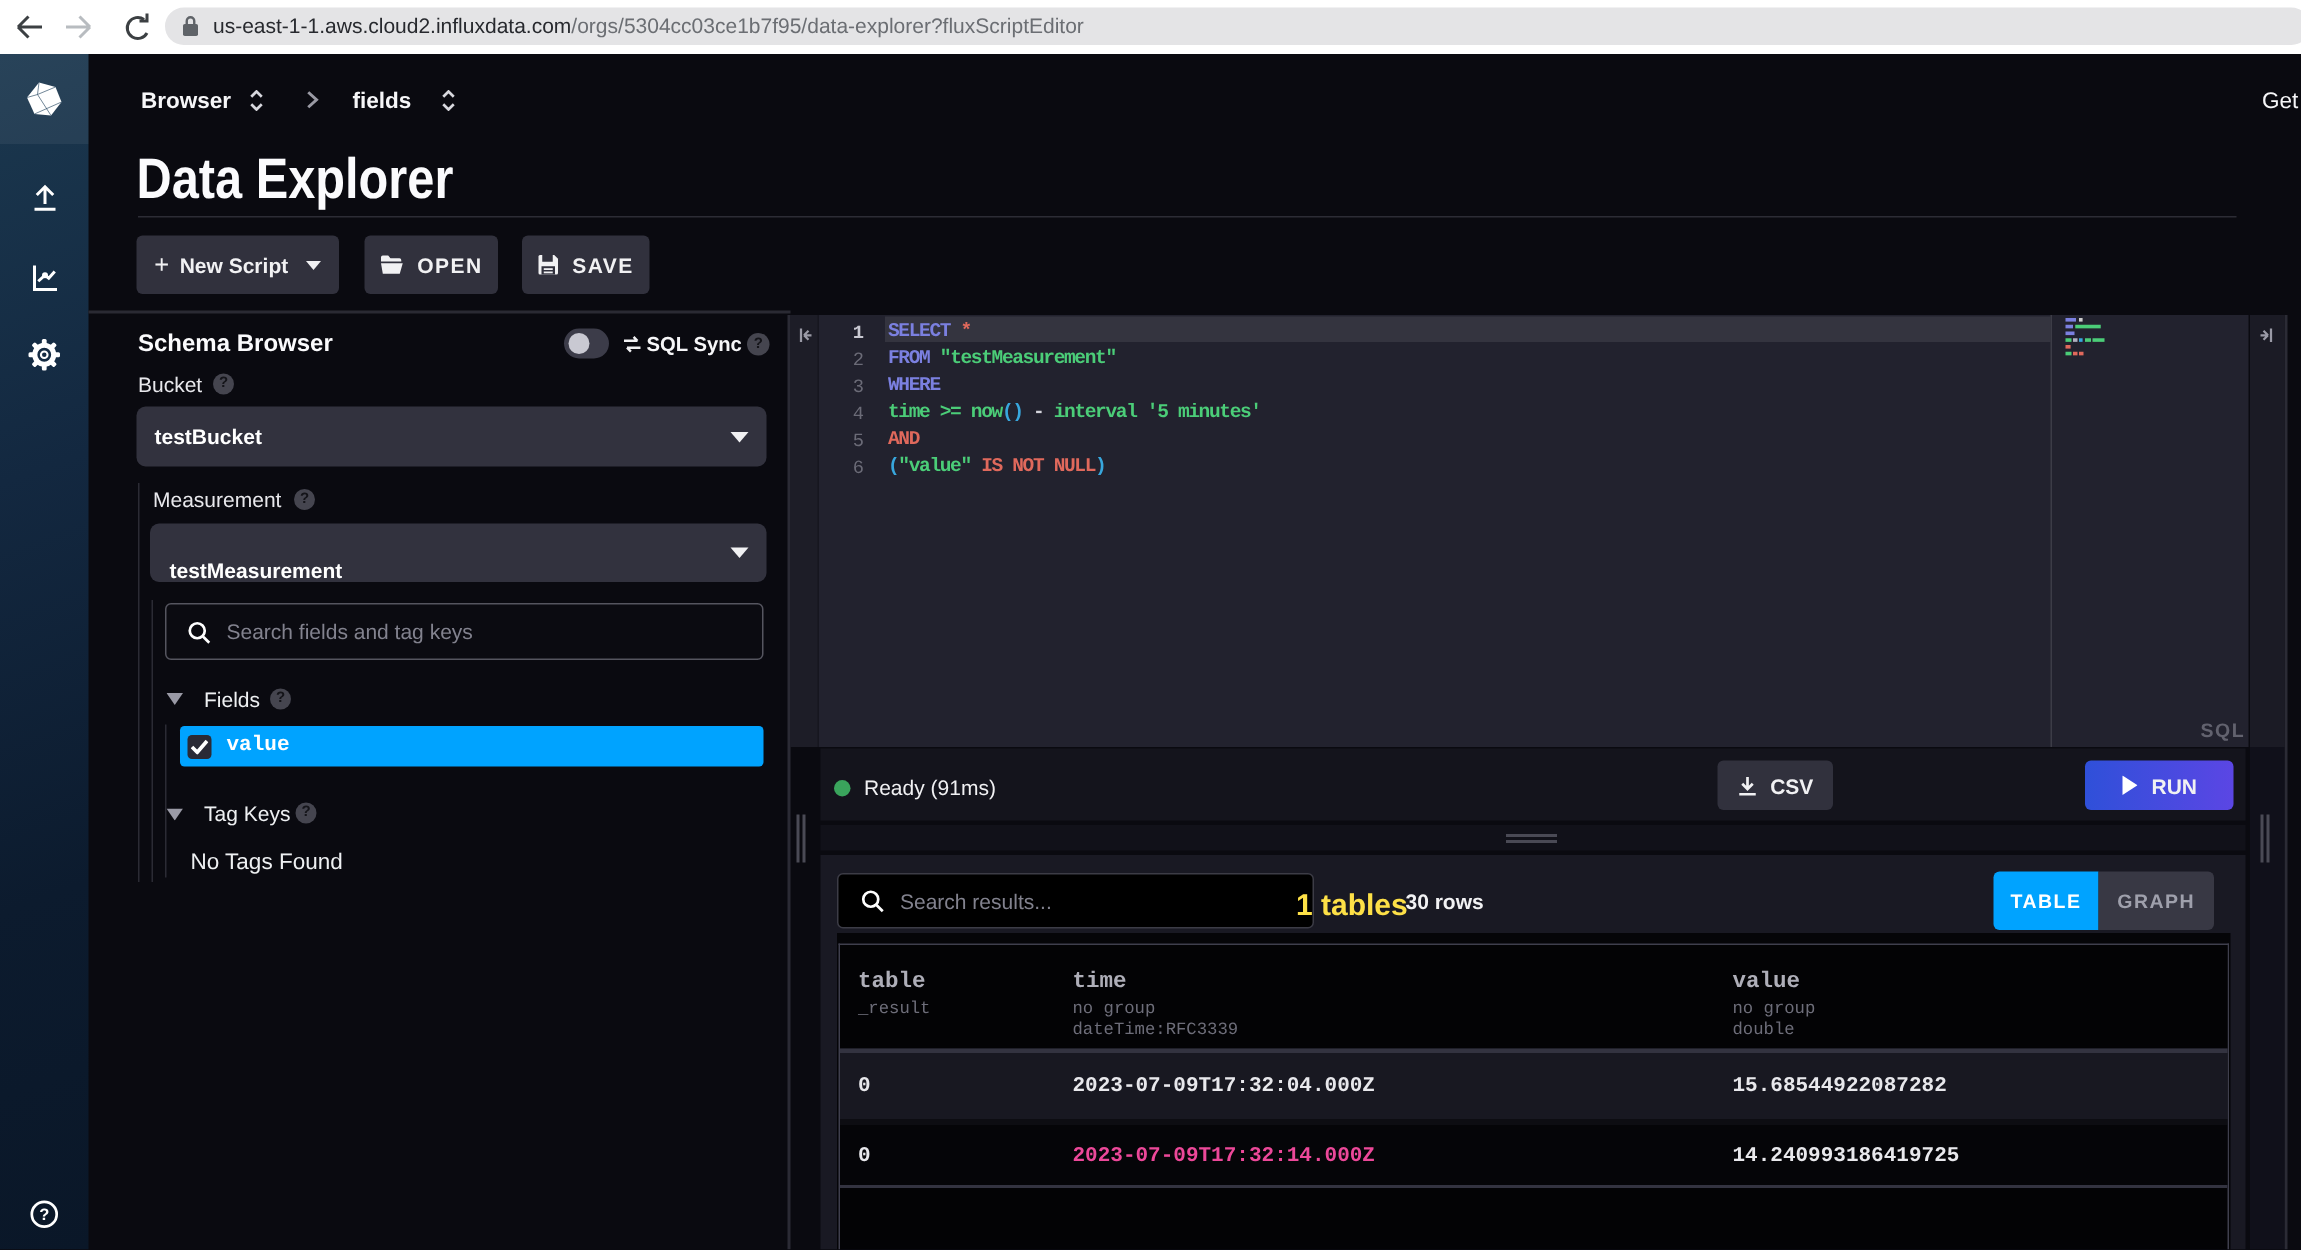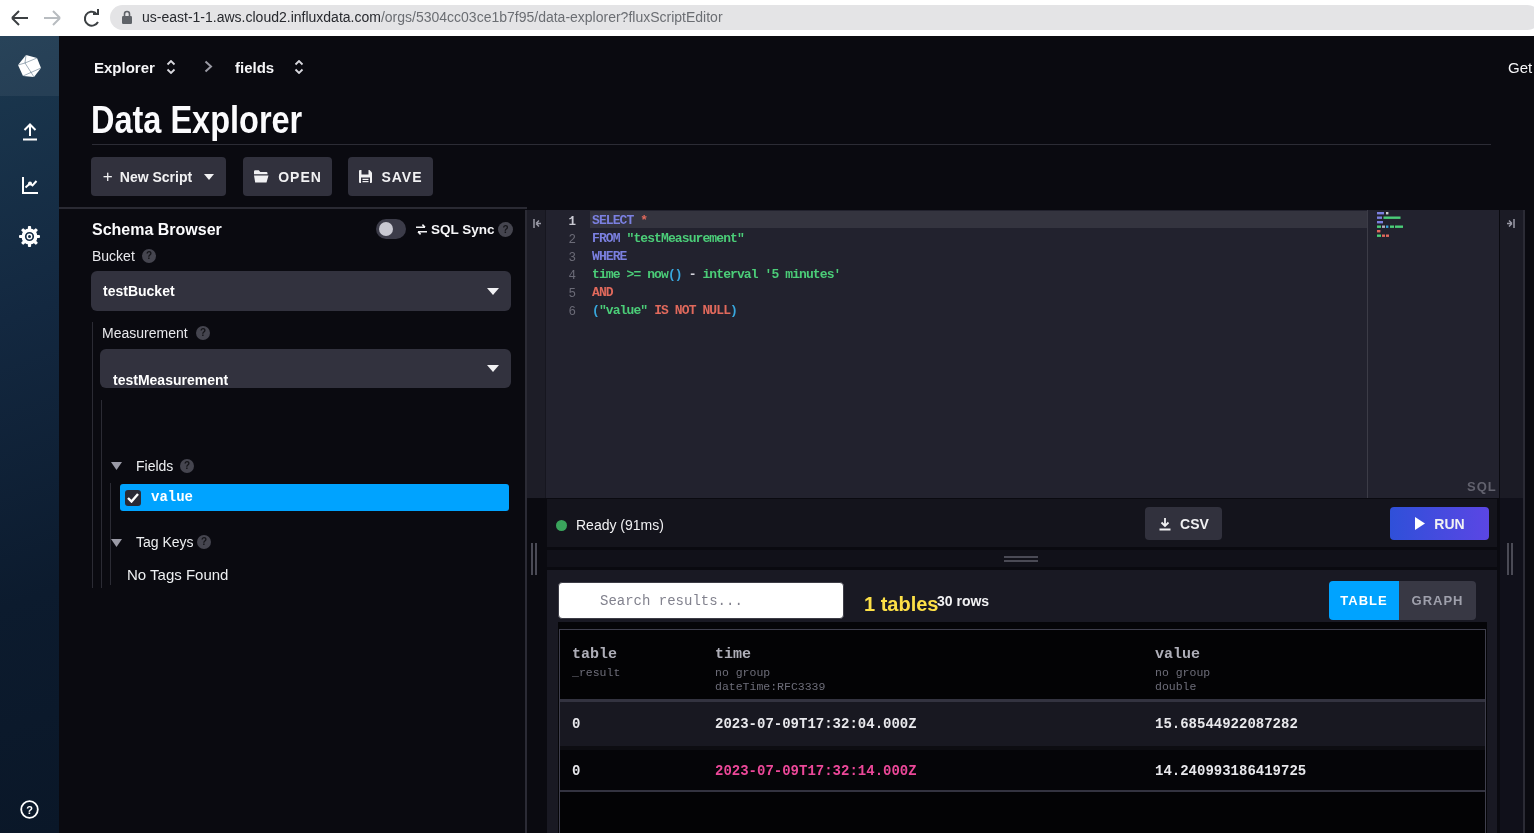--- a/index.html
+++ b/index.html
@@ -74,21 +74,21 @@
       </g>
       <circle cx="11.5" cy="11.5" r="6.3" fill="none" stroke="#fff" stroke-width="3.4"></circle>
       <circle cx="11.5" cy="11.5" r="2.2" fill="none" stroke="#fff" stroke-width="1.4"></circle>
     </svg>
     <svg class="abs" style="left:20px;top:764px" width="19" height="19" viewBox="0 0 19 19">
       <circle cx="9.5" cy="9.5" r="8.3" stroke="#fff" stroke-width="1.8" fill="none"></circle>
       <text x="9.5" y="13.6" text-anchor="middle" fill="#fff" font-size="11" font-weight="bold" font-family="Liberation Sans">?</text>
     </svg>
   </div>
 
-  <div class="abs" style="left:94px;top:59px;font-size:15px;font-weight:bold;color:#f6f6f8;">Explorer</div>
+  <div class="abs" style="left:94px;top:59px;font-size:15px;font-weight:bold;color:#f6f6f8;">Browser</div>
   <svg class="abs" style="left:166px;top:60px" width="10" height="14" viewBox="0 0 10 14" stroke="#d8d8de" stroke-width="1.8" fill="none">
     <path d="M1.5 4.5 L5 1 L8.5 4.5 M1.5 9.5 L5 13 L8.5 9.5"></path>
   </svg>
   <svg class="abs" style="left:203px;top:60px" width="10" height="13" viewBox="0 0 10 13" stroke="#9a9aa4" stroke-width="2" fill="none">
     <path d="M2.5 1.5 L8 6.5 L2.5 11.5"></path>
   </svg>
   <div class="abs" style="left:235px;top:59px;font-size:15px;font-weight:bold;color:#f6f6f8;">fields</div>
   <svg class="abs" style="left:294px;top:60px" width="10" height="14" viewBox="0 0 10 14" stroke="#d8d8de" stroke-width="1.8" fill="none">
     <path d="M1.5 4.5 L5 1 L8.5 4.5 M1.5 9.5 L5 13 L8.5 9.5"></path>
   </svg>
@@ -137,20 +137,27 @@
   <div class="guide" style="left:92px;top:322px;height:266px;"></div>
   <div class="abs" style="left:102px;top:325px;font-size:14px;color:#e8e8ec;">Measurement</div>
   <div class="qmark abs" style="left:196px;top:326px;">?</div>
 
   <div class="ddown" style="left:100px;top:349px;width:411px;height:39px;">
     <div class="abs" style="left:13px;top:11px;margin-top:12px;">testMeasurement</div>
     <div class="caret" style="left:387px;top:16px;"></div>
   </div>
 
   <div class="guide" style="left:101px;top:400px;height:188px;"></div>
+  <div class="abs" style="left:110px;top:402px;width:399px;height:38px;border:1px solid #55555f;border-radius:4px;background:#0b0b11;">
+    <svg class="abs" style="left:14px;top:11px" width="16" height="16" viewBox="0 0 16 16" stroke="#ffffff" stroke-width="1.8" fill="none">
+      <circle cx="6.5" cy="6.5" r="5"></circle>
+        <path d="M10.3 10.3 L14.5 14.5"></path>
+    </svg>
+    <div class="abs" style="left:40px;top:10px;font-size:14px;color:#82828e;">Search fields and tag keys</div>
+  </div>
 
   <svg class="abs" style="left:111px;top:462px" width="11" height="8" viewBox="0 0 11 8" fill="#9a9aa6">
       <path d="M0 0 h11 L5.5 8 Z"></path>
     </svg>
   <div class="abs" style="left:136px;top:458px;font-size:14px;color:#eef0f2;">Fields</div>
   <div class="qmark abs" style="left:180px;top:459px;">?</div>
 
   <div class="guide" style="left:110px;top:483px;height:102px;"></div>
   <div class="abs" style="left:120px;top:484px;width:389px;height:27px;background:#00a3ff;border-radius:3px;">
     <div class="abs" style="left:5px;top:6px;width:16px;height:16px;background:#2a2a35;border-radius:3px;">
@@ -234,21 +241,21 @@
 
   <div class="abs" style="left:547px;top:550px;width:950px;height:17px;background:#111119;"></div>
   <div class="abs" style="left:1004px;top:556px;width:34px;height:2px;background:#4a4a55;"></div>
   <div class="abs" style="left:1004px;top:560px;width:34px;height:2px;background:#4a4a55;"></div>
   <div class="abs" style="left:531px;top:543px;width:2px;height:32px;background:#4a4a55;"></div>
   <div class="abs" style="left:535px;top:543px;width:2px;height:32px;background:#4a4a55;"></div>
   <div class="abs" style="left:1507px;top:543px;width:2px;height:32px;background:#4a4a55;"></div>
   <div class="abs" style="left:1511px;top:543px;width:2px;height:32px;background:#4a4a55;"></div>
 
   <div class="abs" style="left:547px;top:570px;width:950px;height:263px;background:#191923;">
-    <div class="abs" style="left:11px;top:12px;width:286px;height:37px;border:1px solid #3c3c46;border-radius:4px;background:#ffffff;font-family:Liberation Mono, monospace;">
+    <div class="abs" style="left:11px;top:12px;width:318px;height:37px;border:1px solid #3c3c46;border-radius:4px;background:#000000;">
       <svg class="abs" style="left:15px;top:10px" width="16" height="16" viewBox="0 0 16 16" stroke="#ffffff" stroke-width="1.8" fill="none">
         <circle cx="6.5" cy="6.5" r="5"></circle>
           <path d="M10.3 10.3 L14.5 14.5"></path>
       </svg>
       <div class="abs" style="left:41px;top:10px;font-size:14px;color:#82828e;">Search results...</div>
     </div>
     <div class="abs" style="left:317px;top:23px;font-size:20px;font-weight:bold;color:#fde047;">1 tables</div>
     <div class="abs" style="left:390px;top:23px;font-size:14px;font-weight:bold;color:#f1f1f3;">30 rows</div>
     <div class="abs" style="left:782px;top:11px;width:70px;height:39px;background:#00a3ff;border-radius:4px 0 0 4px;color:#fff;font-weight:bold;font-size:13px;letter-spacing:1px;display:flex;align-items:center;justify-content:center;">TABLE</div>
     <div class="abs" style="left:852px;top:11px;width:77px;height:39px;background:#383844;border-radius:0 4px 4px 0;color:#9fa0ac;font-weight:bold;font-size:13px;letter-spacing:1px;display:flex;align-items:center;justify-content:center;">GRAPH</div>

